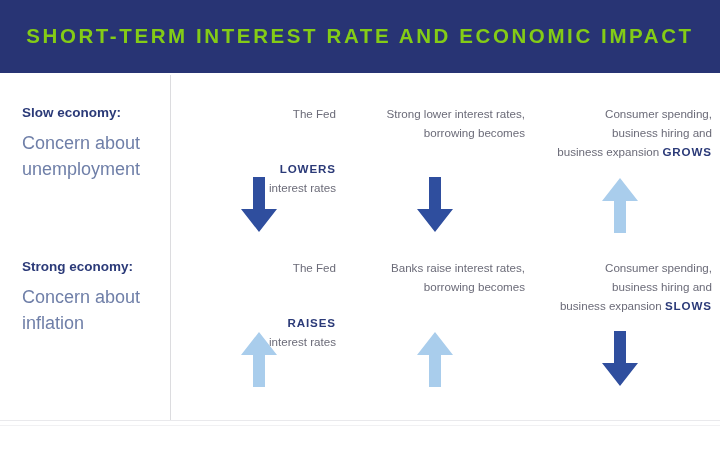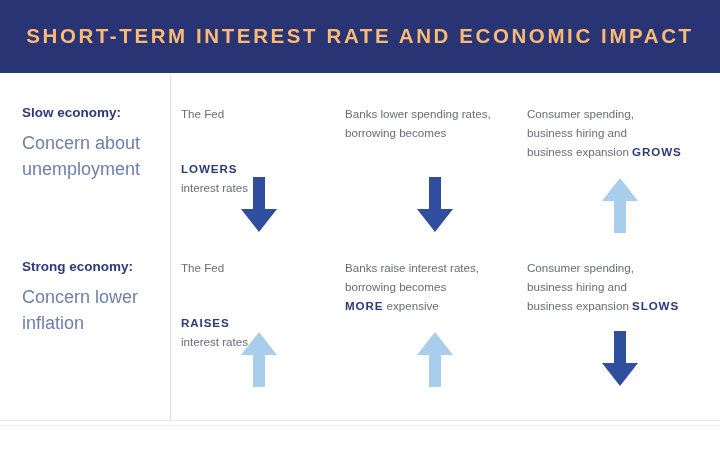--- a/index.html
+++ b/index.html
@@ -28,21 +28,21 @@
     left: 0;
     top: 0;
     width: 720px;
     height: 73px;
     background: #283474;
     display: flex;
     align-items: center;
     justify-content: center;
   }
   .header-title {
-    color: #fdba74;
+    color: #84cc16;
     font-size: 20.5px;
     font-weight: bold;
     letter-spacing: 2.6px;
     text-transform: uppercase;
     white-space: nowrap;
     line-height: 1;
   }
 
   
   .body-area {
@@ -115,21 +115,21 @@
   
   .col {
     position: absolute;
     top: 0;
   }
   .col-1 { left: 181px; width: 155px; }
   .col-2 { left: 345px; width: 180px; }
   .col-3 { left: 527px; width: 185px; }
 
   .col-text {
-    text-align: left;
+    text-align: right;
     color: #6b6b78;
     font-size: 11.6px;
     line-height: 1.62;
   }
   .col-text .em {
     color: #2b3a78;
     font-weight: bold;
     letter-spacing: 0.9px;
     margin-top: 36px;
   }
@@ -176,21 +176,21 @@
         </div>
         <div class="arrow-wrap">
           <svg class="arrow" width="40" height="56" viewBox="0 0 40 56">
             <path d="M14 0 H26 V32 H38 L20 55 L2 32 H14 Z" fill="#2f4e9e"></path>
           </svg>
         </div>
       </div>
 
       <div class="col col-2">
         <div class="col-text">
-          <div>Banks lower spending rates,</div>
+          <div>Strong lower interest rates,</div>
           <div>borrowing becomes</div>
         </div>
         <div class="arrow-wrap">
           <svg class="arrow" width="40" height="56" viewBox="0 0 40 56">
             <path d="M14 0 H26 V32 H38 L20 55 L2 32 H14 Z" fill="#2f4e9e"></path>
           </svg>
         </div>
       </div>
 
       <div class="col col-3">
@@ -205,41 +205,40 @@
           </svg>
         </div>
       </div>
 
     </div>
 
     <div class="row row-strong">
 
       <div class="row-label">
         <div class="row-label-title">Strong economy:</div>
-        <div class="row-label-sub">Concern lower inflation</div>
+        <div class="row-label-sub">Concern about inflation</div>
       </div>
 
       <div class="col col-1">
         <div class="col-text">
           <div>The Fed</div>
           <div class="em">RAISES</div>
           <div>interest rates</div>
         </div>
         <div class="arrow-wrap">
           <svg class="arrow" width="40" height="56" viewBox="0 0 40 56">
             <path d="M20 1 L38 24 H26 V56 H14 V24 H2 Z" fill="#a9cdec"></path>
           </svg>
         </div>
       </div>
 
       <div class="col col-2">
         <div class="col-text">
           <div>Banks raise interest rates,</div>
           <div>borrowing becomes</div>
-          <div><span class="em">MORE</span><span> expensive</span></div>
         </div>
         <div class="arrow-wrap">
           <svg class="arrow" width="40" height="56" viewBox="0 0 40 56">
             <path d="M20 1 L38 24 H26 V56 H14 V24 H2 Z" fill="#a9cdec"></path>
           </svg>
         </div>
       </div>
 
       <div class="col col-3">
         <div class="col-text">

